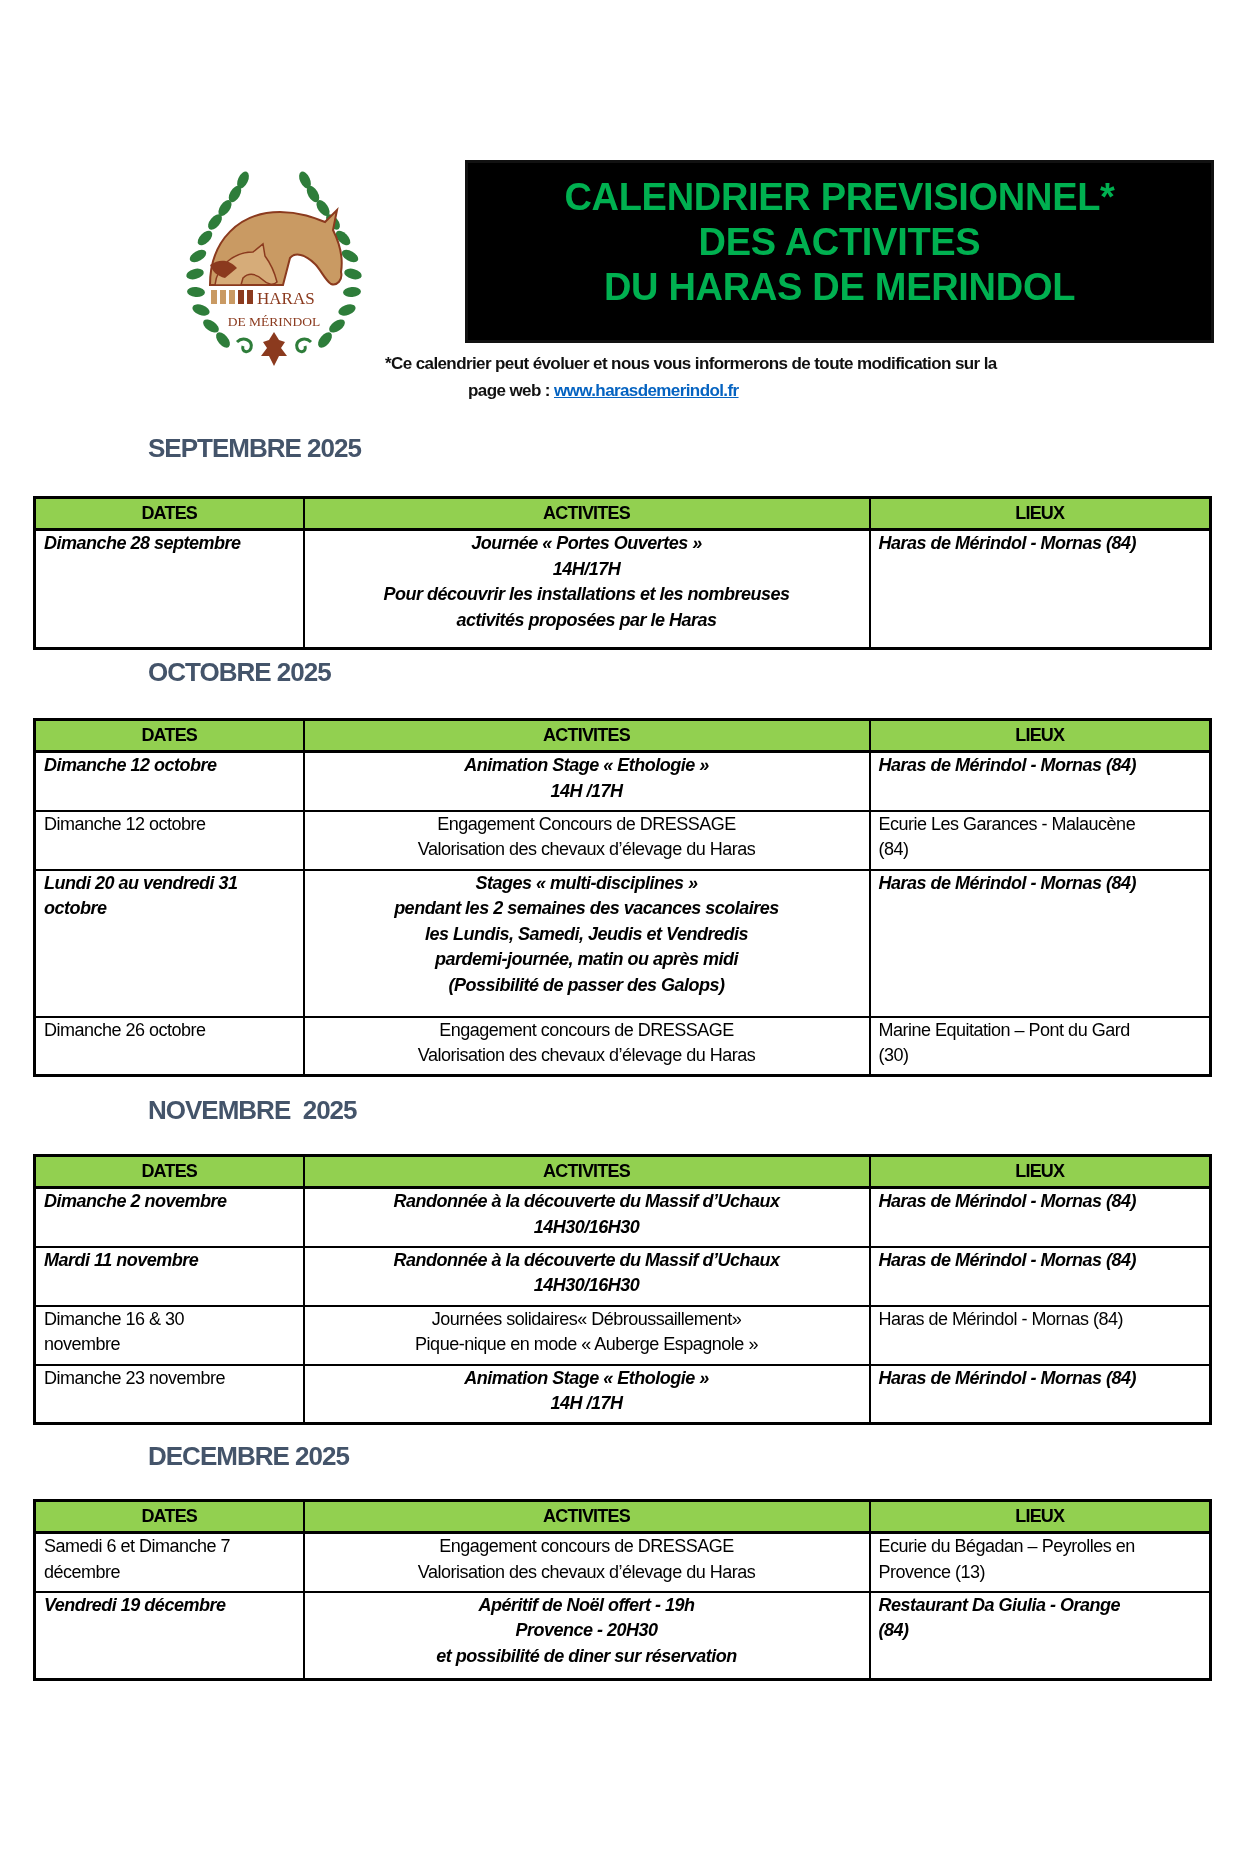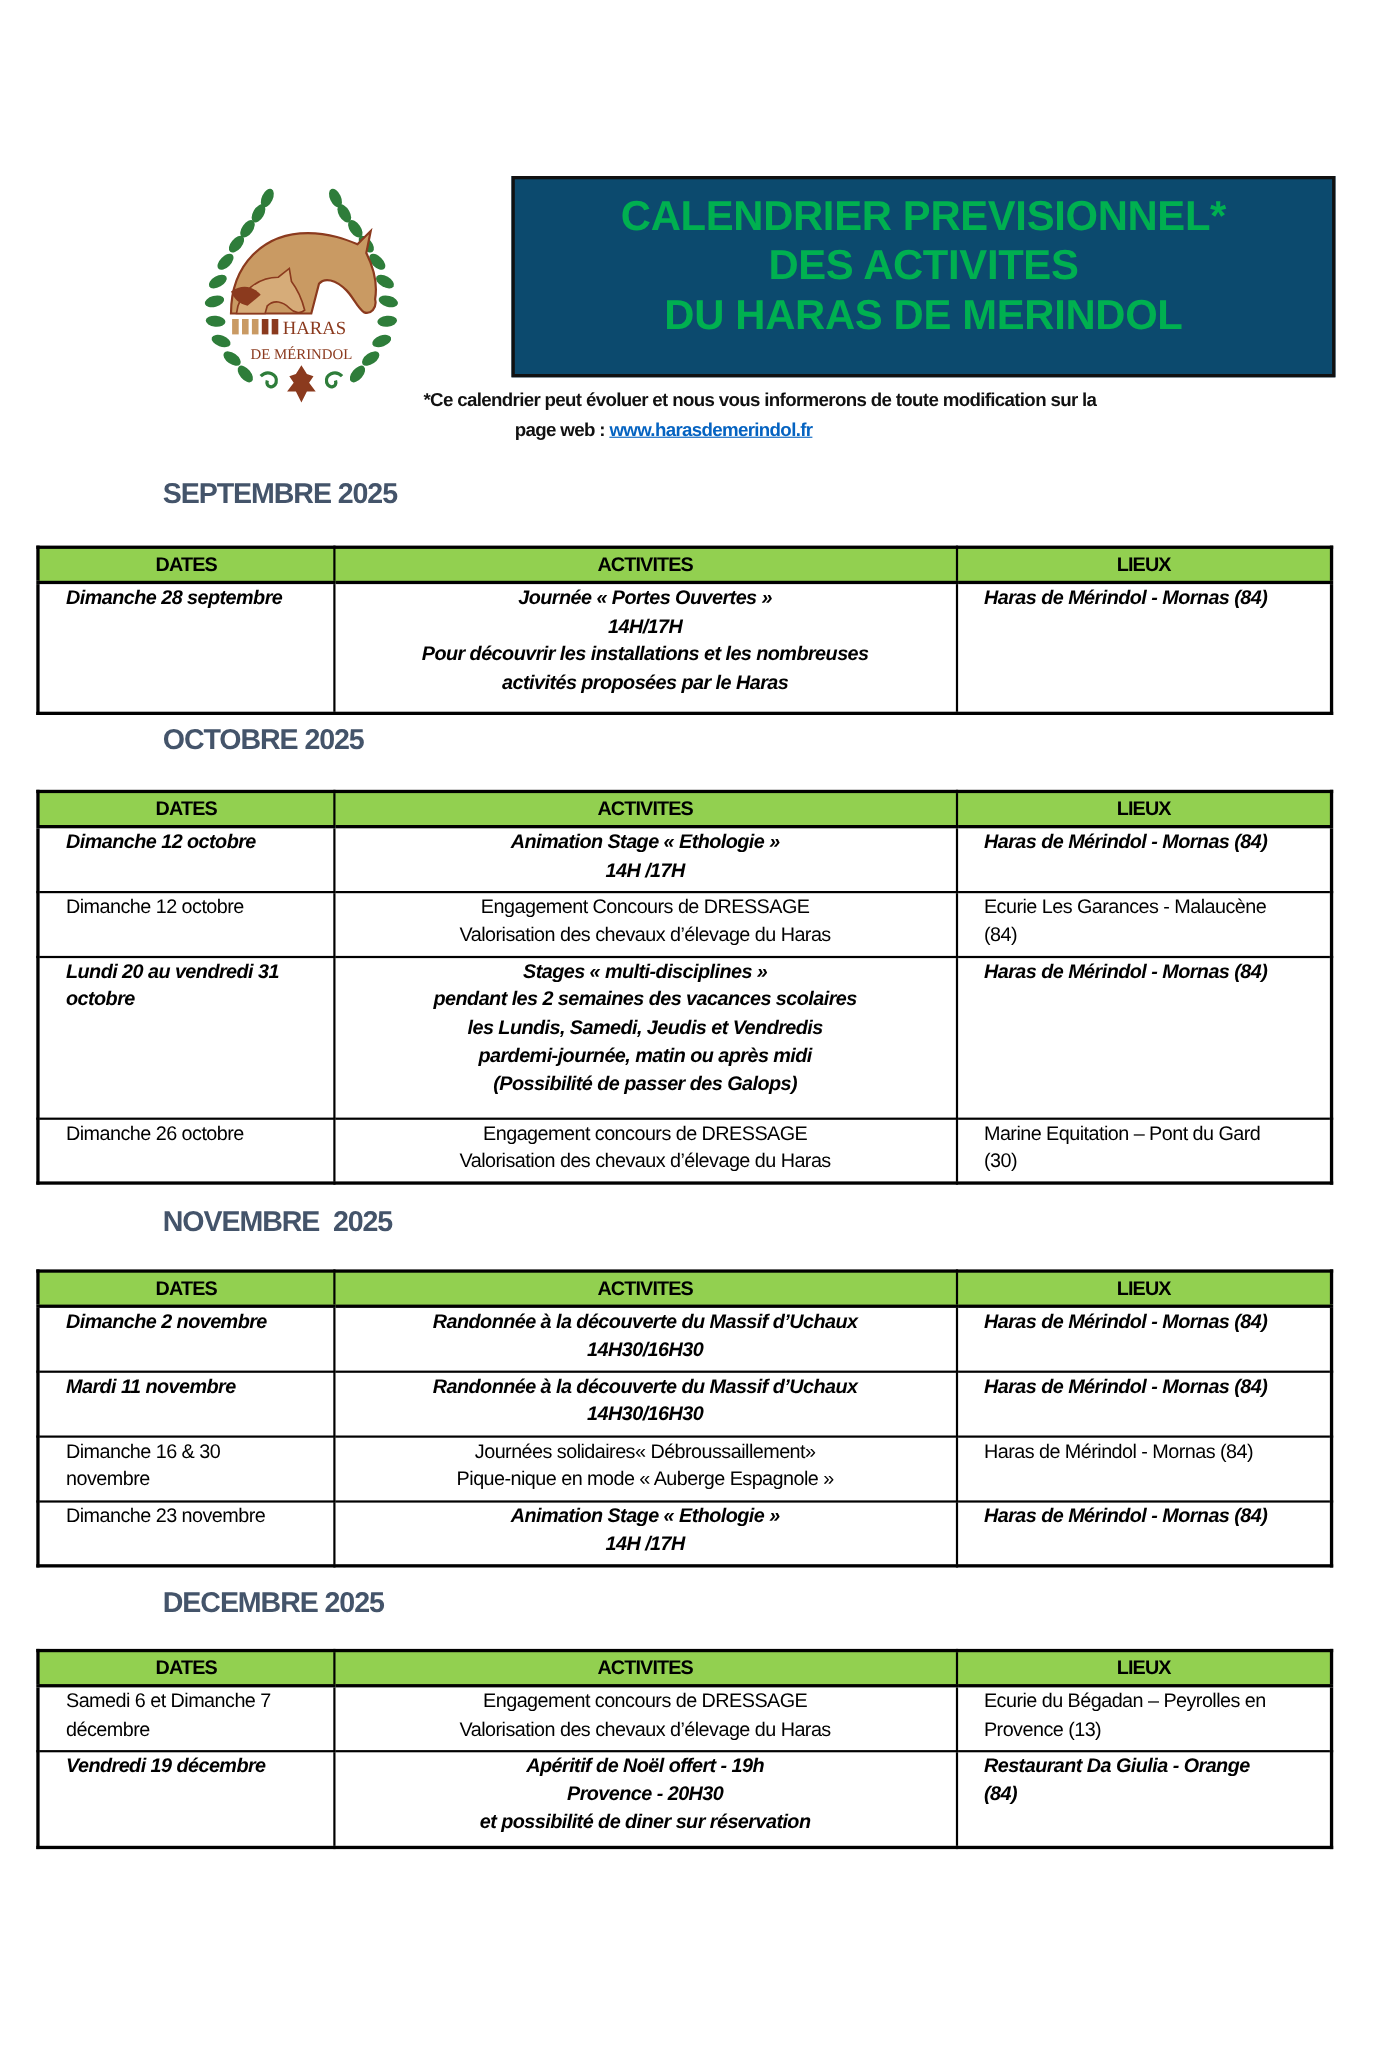--- a/index.html
+++ b/index.html
@@ -6,21 +6,21 @@
   body { width: 1249px; height: 1860px; position: relative; overflow: hidden;
          font-family: "Liberation Sans", "DejaVu Sans", sans-serif; color: #000; }
   .abs { position: absolute; }
 
   
   .logo { left: 165px; top: 160px; width: 218px; height: 217px; }
   .logo svg { width: 100%; height: 100%; display: block; }
 
   
   .title-box { left: 465px; top: 160px; width: 743px; height: 177px;
-               background: #0c4a6e; border: 3px solid #111; box-sizing: content-box; }
+               background: #000000; border: 3px solid #111; box-sizing: content-box; }
   .title-box .line { display: block; text-align: center; color: #00B050;
                      font-family: "Liberation Sans", sans-serif; font-weight: bold;
                      font-size: 38px; line-height: 45px; letter-spacing: -0.3px; }
   .title-box .lines { padding-top: 12px; }
 
   
   .note { font-family: "Liberation Sans", sans-serif; font-weight: bold; font-size: 17px;
           letter-spacing: -0.6px; color: #111; white-space: nowrap; }
   .note1 { left: 385px; top: 354px; }
   .note2 { left: 468px; top: 381px; }
@@ -32,21 +32,21 @@
 
   
   table.cal { position: absolute; left: 33px; width: 1176px; border-collapse: collapse;
               border: 3px solid #000; table-layout: fixed; }
   table.cal col.c1 { width: 269px; }
   table.cal col.c2 { width: 566px; }
   table.cal col.c3 { width: 341px; }
   table.cal th { background: #92D050; font-family: "Liberation Sans", sans-serif; font-weight: bold;
                  font-size: 18px; letter-spacing: -0.8px; height: 29px; padding: 0;
                  border: 2px solid #000; border-bottom: 3px solid #000; text-align: center; }
-  table.cal td { border: 2px solid #000; vertical-align: top; padding: 0 24px;
+  table.cal td { border: 2px solid #000; vertical-align: top; padding: 0 8px;
                  font-family: "Liberation Sans", sans-serif; font-size: 18px; line-height: 25.5px;
                  letter-spacing: -0.5px; }
   table.cal td.act { text-align: center; }
   table.cal td.b { font-weight: bold; font-style: italic; }
   table.cal td .l { display: block; }
 </style>
 </head>
 <body>
 
 <div class="abs logo">

